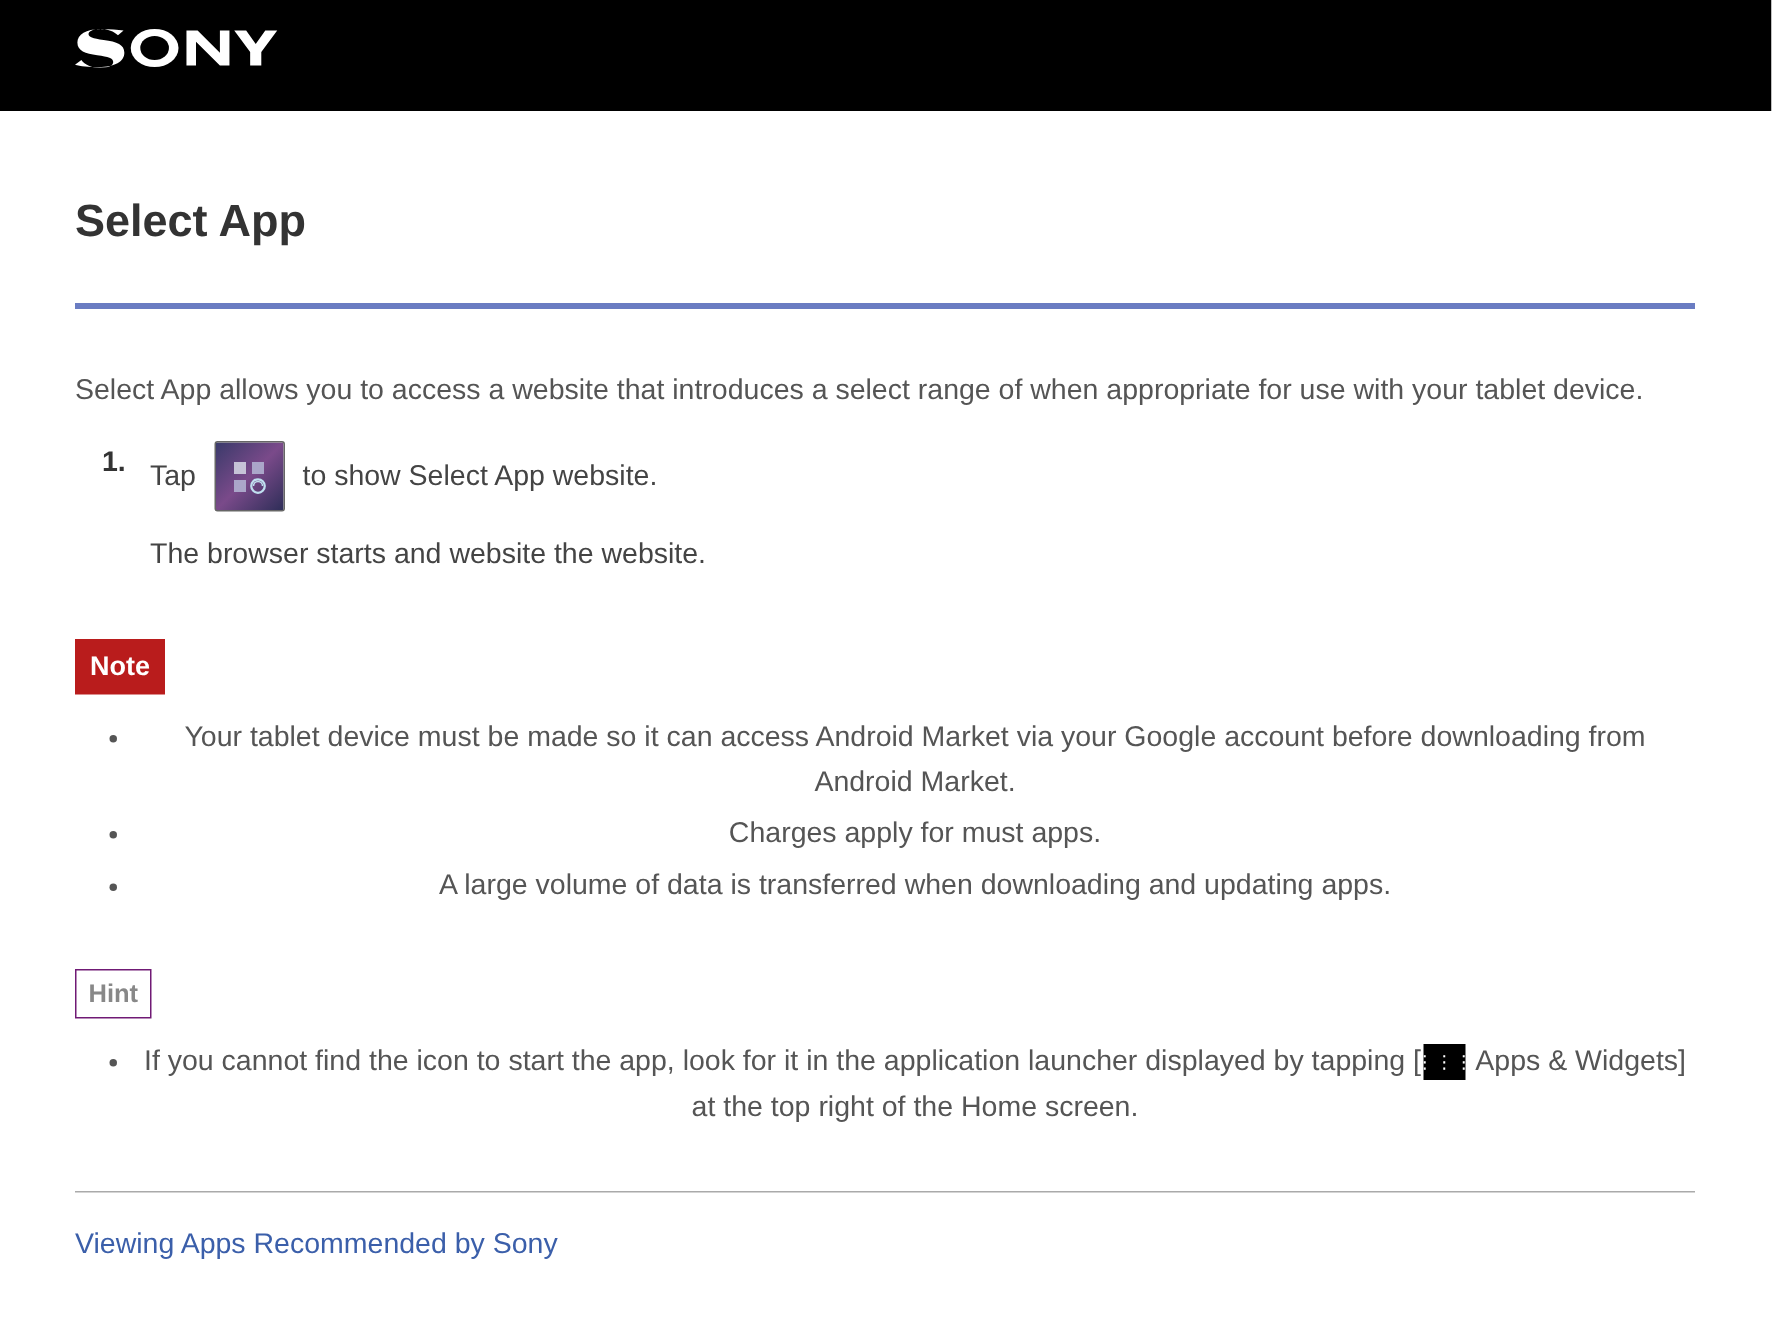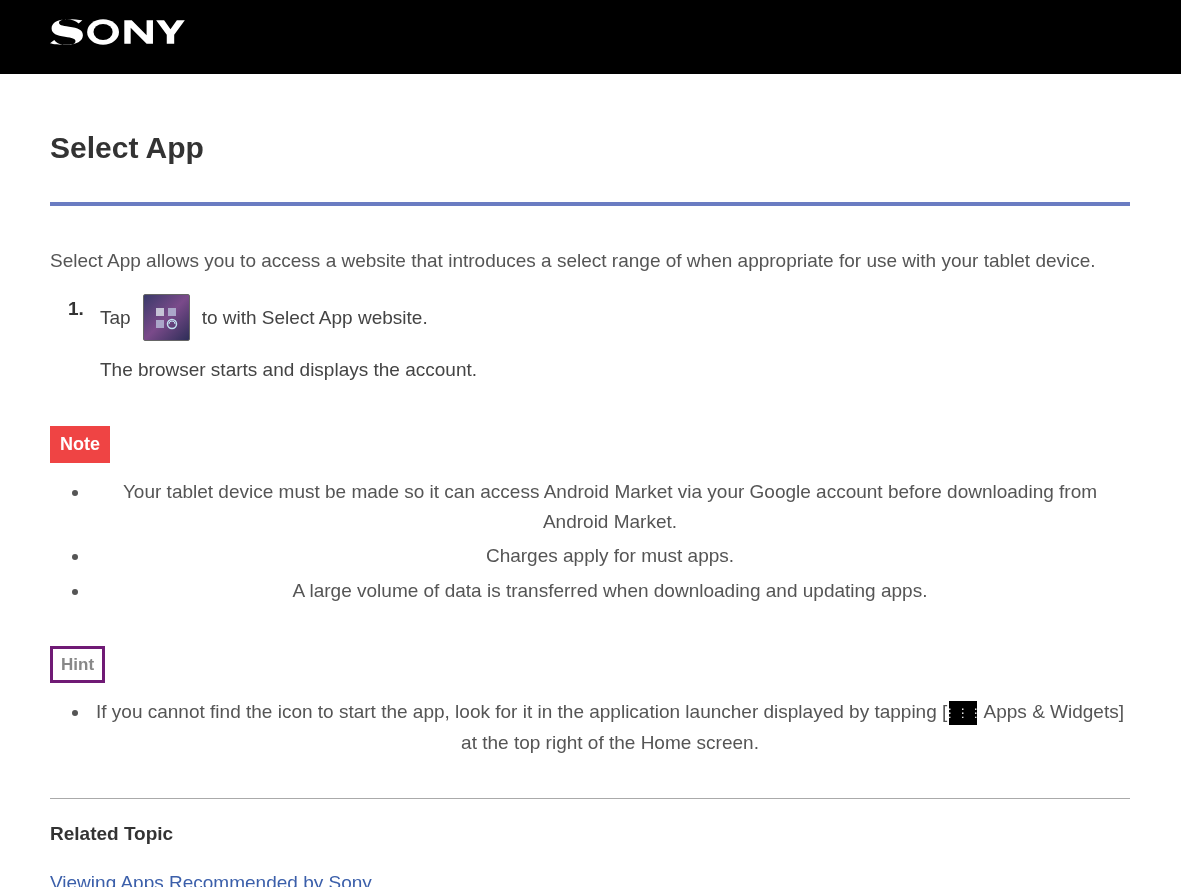--- a/index.html
+++ b/index.html
@@ -10,24 +10,24 @@
     .content { padding: 50px 50px 20px 50px; max-width: 1180px; }
     h1.page-title { font-size: 30px; font-weight: bold; color: #333; font-family: Arial, sans-serif; margin-bottom: 30px; }
     .title-divider { border: none; border-top: 4px solid #6a7cc2; margin-bottom: 40px; }
     .intro { color: #555; margin-bottom: 18px; }
     ol.steps { list-style: none; padding-left: 50px; margin-bottom: 40px; }
     ol.steps li { position: relative; color: #444; }
     ol.steps li .num { position: absolute; left: -32px; top: 0; font-weight: bold; color: #333; }
     ol.steps li .line1 { display: flex; align-items: center; flex-wrap: wrap; gap: 12px; margin-bottom: 14px; }
     .icon-box { width: 47px; height: 47px; background: linear-gradient(135deg, #3a3a6a 0%, #7a4a8a 50%, #2e2e58 100%); border: 1px solid #666; display: inline-flex; align-items: center; justify-content: center; border-radius: 2px; }
     .icon-box svg { width: 24px; height: 24px; }
-    .note-badge { background: #ef4444; color: #fff; font-weight: bold; padding: 4px 10px; display: inline-block; font-size: 18px; margin-bottom: 10px; text-align: center; }
+    .note-badge { background: #b91c1c; color: #fff; font-weight: bold; padding: 4px 10px; display: inline-block; font-size: 18px; margin-bottom: 10px; text-align: center; }
     ul.bullets { list-style: disc; padding-left: 40px; margin-bottom: 40px; color: #555; text-align: center; }
     ul.bullets li { margin: 4px 0; }
-    .hint-badge { border: 3px solid #701a75; color: #888; font-weight: bold; padding: 2px 8px; display: inline-block; font-size: 17px; margin-bottom: 10px; }
+    .hint-badge { border: 1px solid #701a75; color: #888; font-weight: bold; padding: 2px 8px; display: inline-block; font-size: 17px; margin-bottom: 10px; }
     .hint-list .hint-item { display: inline; }
     .apps-icon-inline { width: 28px; height: 24px; background: #000; display: inline-flex; align-items: center; justify-content: center; vertical-align: middle; margin: 0 2px; }
     .apps-icon-inline span { color: #fff; font-size: 12px; letter-spacing: 1px; line-height: 1; }
     .section-divider { border: none; border-top: 1px solid #aaa; margin: 30px 0 20px 0; }
     .related-title { font-weight: bold; font-size: 19px; color: #333; margin-bottom: 18px; }
     .related-link { color: #3b5faa; text-decoration: none; font-size: 19px; }
   </style>
 </head>
 <body>
 
@@ -57,23 +57,23 @@
         <span>Tap</span>
         <span class="icon-box">
           <svg viewBox="0 0 24 24" xmlns="http://www.w3.org/2000/svg">
             <rect x="2" y="2" width="8" height="8" fill="#d0d0e0" opacity="0.9"></rect>
             <rect x="14" y="2" width="8" height="8" fill="#b0b0d0" opacity="0.9"></rect>
             <rect x="2" y="14" width="8" height="8" fill="#b0b0d0" opacity="0.9"></rect>
             <circle cx="18" cy="18" r="4.5" fill="none" stroke="#c0e0f0" stroke-width="1.5"></circle>
             <path d="M15 18 A3 3 0 0 1 21 18" fill="none" stroke="#c0e0f0" stroke-width="1"></path>
           </svg>
         </span>
-        <span>to with Select App website.</span>
+        <span>to show Select App website.</span>
       </div>
-      <div>The browser starts and displays the account.</div>
+      <div>The browser starts and website the website.</div>
     </li>
   </ol>
 
   <div class="note-badge">Note</div>
   <ul class="bullets">
     <li>Your tablet device must be made so it can access Android Market via your Google account before downloading from Android Market.</li>
     <li>Charges apply for must apps.</li>
     <li>A large volume of data is transferred when downloading and updating apps.</li>
   </ul>
 
@@ -81,16 +81,15 @@
   <ul class="bullets hint-list">
     <li>
       <span class="hint-item">If you cannot find the icon to start the app, look for it in the application launcher displayed by tapping [</span><span class="apps-icon-inline">
           <span>⋮⋮⋮</span>
         </span><span class="hint-item"> Apps &amp; Widgets] at the top right of the Home screen.</span>
     </li>
   </ul>
 
   <hr class="section-divider">
 
-  <div class="related-title">Related Topic</div>
   <a href="#" class="related-link">Viewing Apps Recommended by Sony</a>
 
 </div>
 
 </body></html>

